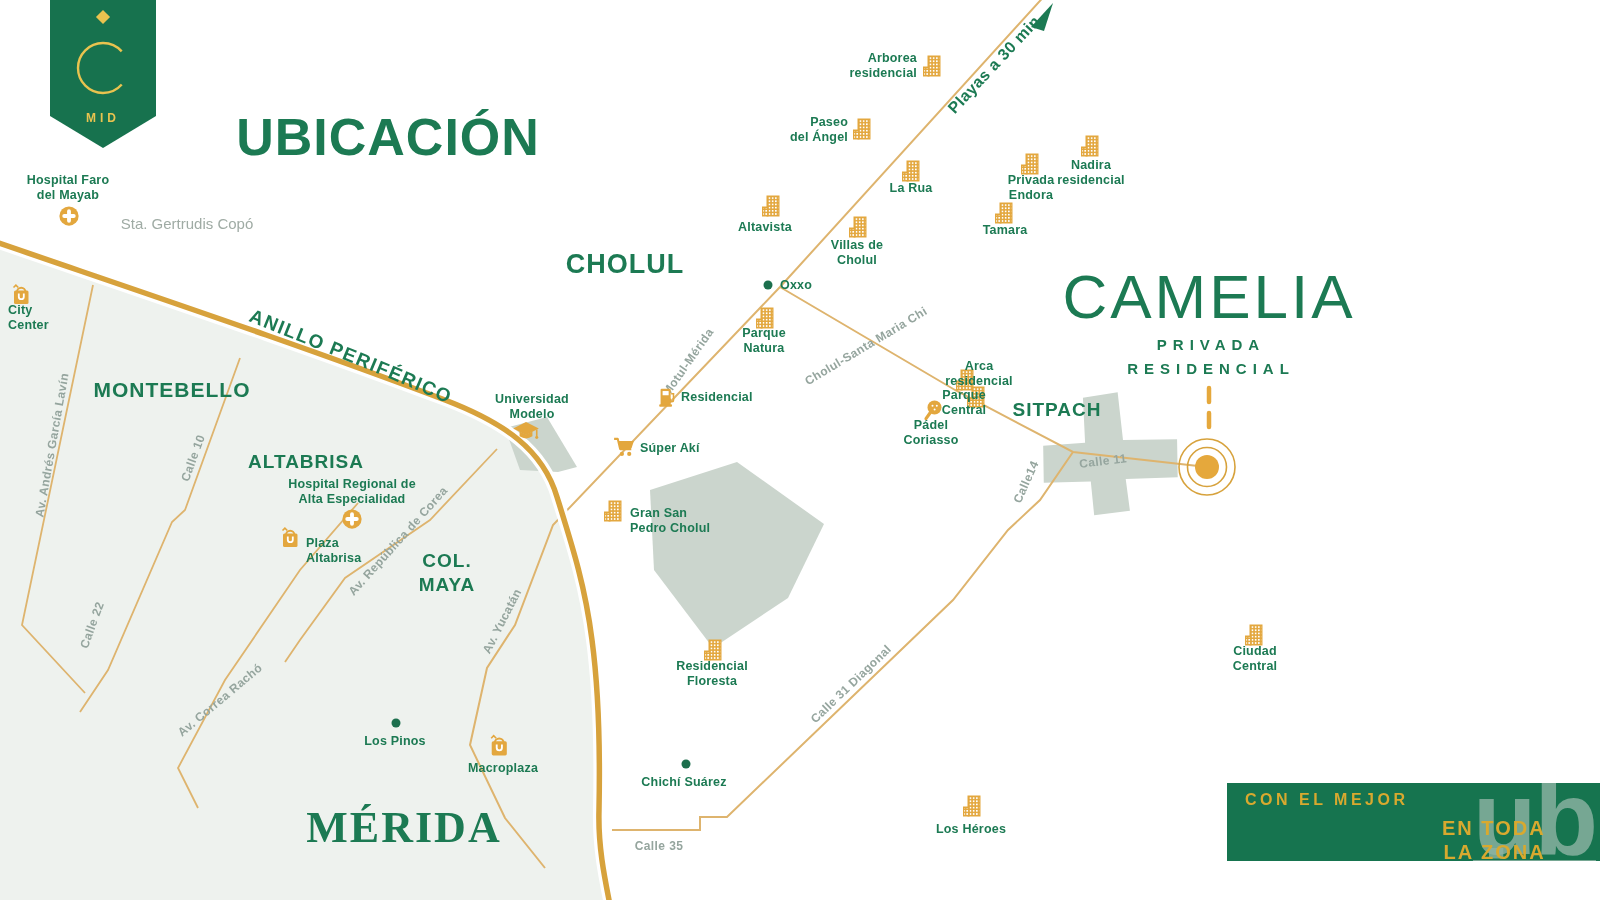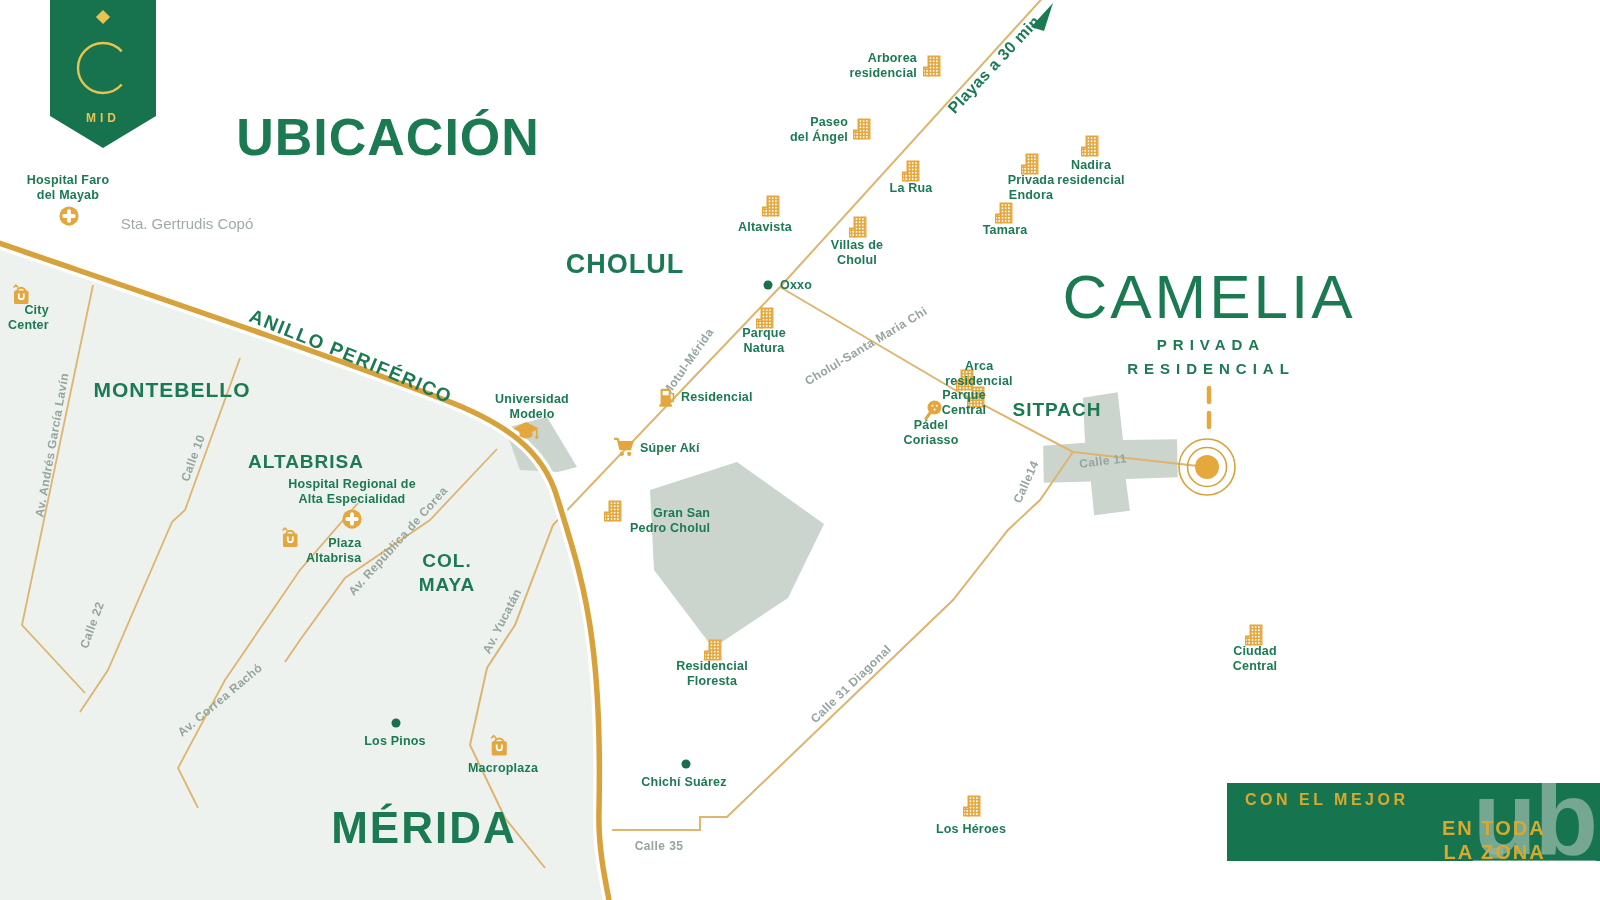--- a/index.html
+++ b/index.html
@@ -15,21 +15,21 @@
     --logogold:#E9C34F;
   }
   html,body{margin:0;padding:0;background:#fff;}
   .map{position:relative;width:1600px;height:900px;background:#fff;overflow:hidden;
        font-family:"Liberation Sans",sans-serif;}
   .base{position:absolute;left:0;top:0;}
   .abs{position:absolute;}
   .poi-label{position:absolute;transform:translate(-50%,-50%);color:var(--green);
     font-size:12.5px;font-weight:700;line-height:1.2;text-align:center;
     white-space:pre-line;letter-spacing:.2px;}
-  .poi-label.l{transform:translate(0,-50%);text-align:right;}
+  .poi-label.l{transform:translate(0,-50%);text-align:left;}
   .poi-label.r{transform:translate(-100%,-50%);text-align:right;}
   .district{position:absolute;transform:translate(-50%,-50%);color:var(--green);
     font-weight:800;letter-spacing:1px;white-space:pre-line;text-align:center;line-height:1.25;}
   .road-label{position:absolute;color:var(--labelgray);font-size:12px;font-weight:600;
     white-space:nowrap;letter-spacing:.4px;}
   .pin{position:absolute;transform:translate(-50%,-50%);}
   .dot{position:absolute;width:9px;height:9px;border-radius:50%;background:#1C6F4D;
     transform:translate(-50%,-50%);}
   .title{position:absolute;transform:translate(-50%,-50%);color:var(--green);
     font-weight:800;letter-spacing:1px;white-space:nowrap;}
@@ -157,21 +157,21 @@
   <div class="camelia-sub" style="left:1211px;top:357px;">PRIVADA
 RESIDENCIAL</div>
 
   <div class="gray-note" style="left:187px;top:223px;text-align:right;">Sta. Gertrudis Copó</div>
   <div class="district" style="left:172px;top:390px;font-size:21px;">MONTEBELLO</div>
   <div class="district" style="left:306px;top:462px;font-size:19px;">ALTABRISA</div>
   <div class="district" style="left:447px;top:573px;font-size:19px;">COL.
 MAYA</div>
   <div class="district" style="left:625px;top:265px;font-size:27px;">CHOLUL</div>
   <div class="district" style="left:1057px;top:410px;font-size:19px;">SITPACH</div>
-  <div class="district" style="left:424px;top:827px;font-size:44px;letter-spacing:2px;">MÉRIDA</div>
+  <div class="district" style="left:404px;top:827px;font-size:44px;letter-spacing:2px;font-family:Liberation Serif, serif;">MÉRIDA</div>
 
   <div class="route-note" style="left:996px;top:63px;transform:translate(-50%,-50%) rotate(-47deg);">Playas a 30 min.</div>
 
   <div class="road-label" style="left:52px;top:445px;transform:translate(-50%,-50%) rotate(-80deg);">Av. Andrés García Lavín</div>
   <div class="road-label" style="left:193px;top:458px;transform:translate(-50%,-50%) rotate(-70deg);">Calle 10</div>
   <div class="road-label" style="left:92px;top:625px;transform:translate(-50%,-50%) rotate(-70deg);">Calle 22</div>
   <div class="road-label" style="left:220px;top:700px;transform:translate(-50%,-50%) rotate(-40deg);">Av. Correa Rachó</div>
   <div class="road-label" style="left:398px;top:541px;transform:translate(-50%,-50%) rotate(-48deg);">Av. República de Corea</div>
   <div class="road-label" style="left:502px;top:621px;transform:translate(-50%,-50%) rotate(-63deg);">Av. Yucatán</div>
   <div class="road-label" style="left:688px;top:362px;transform:translate(-50%,-50%) rotate(-55deg);">Motul-Mérida</div>

